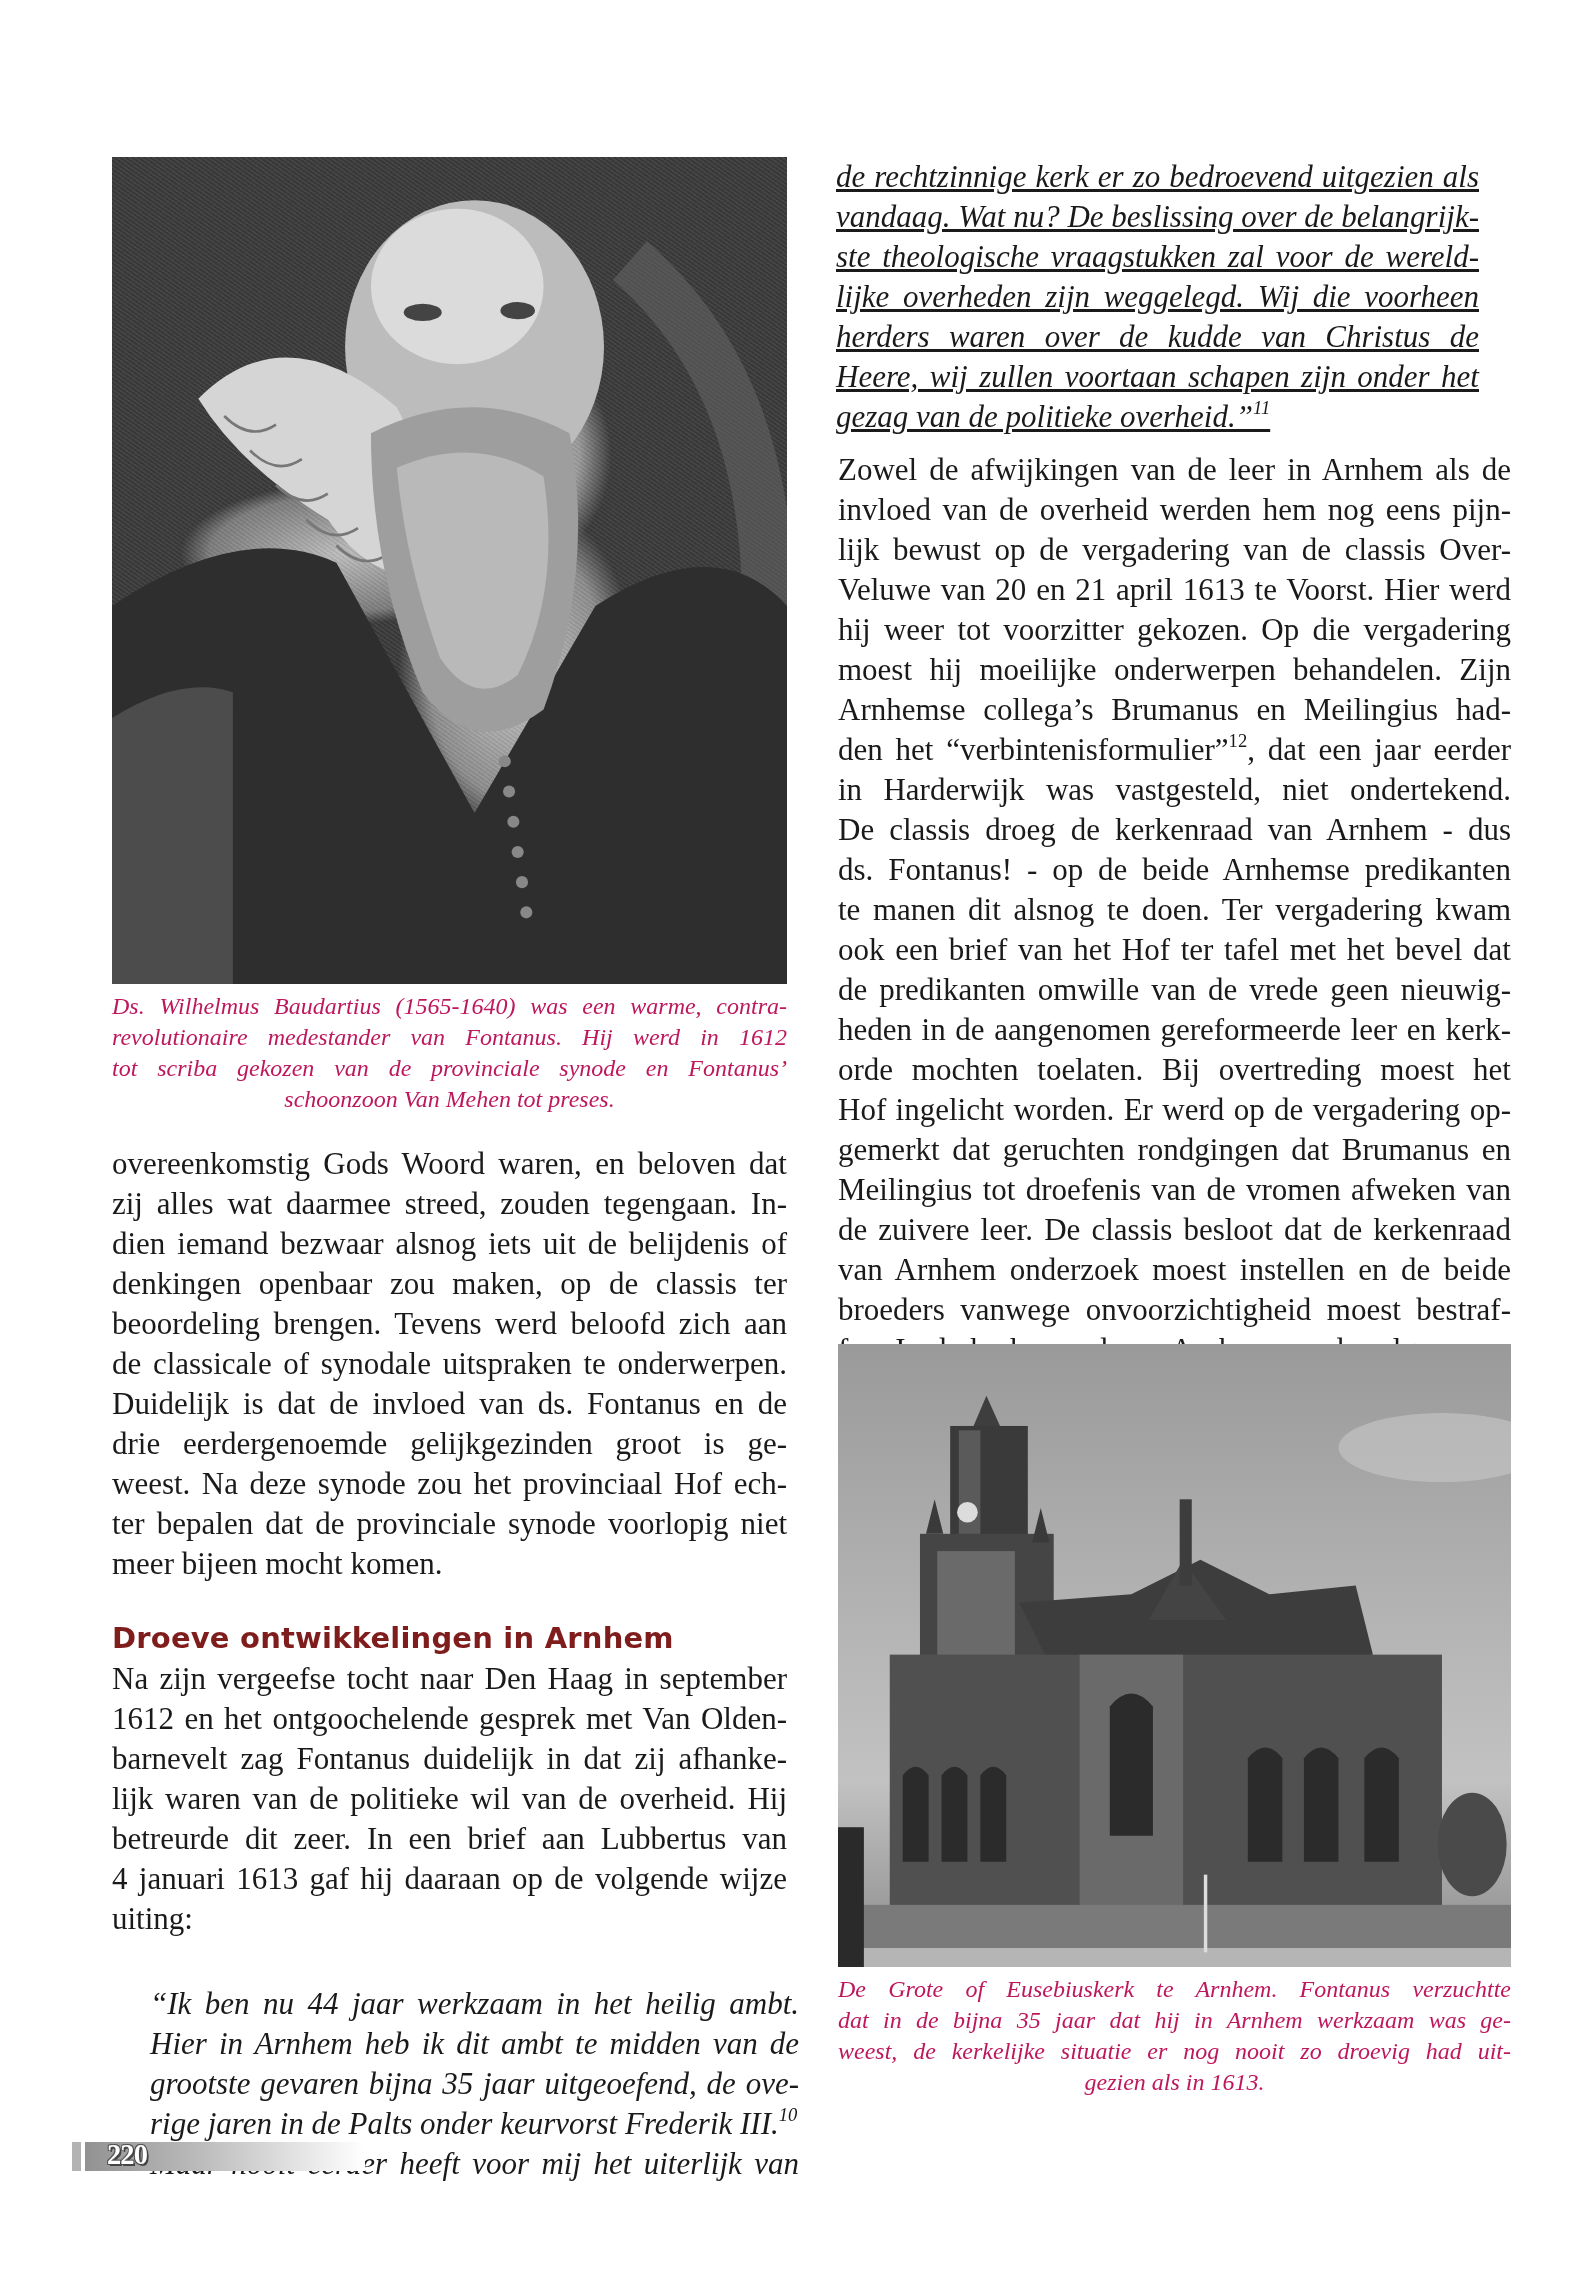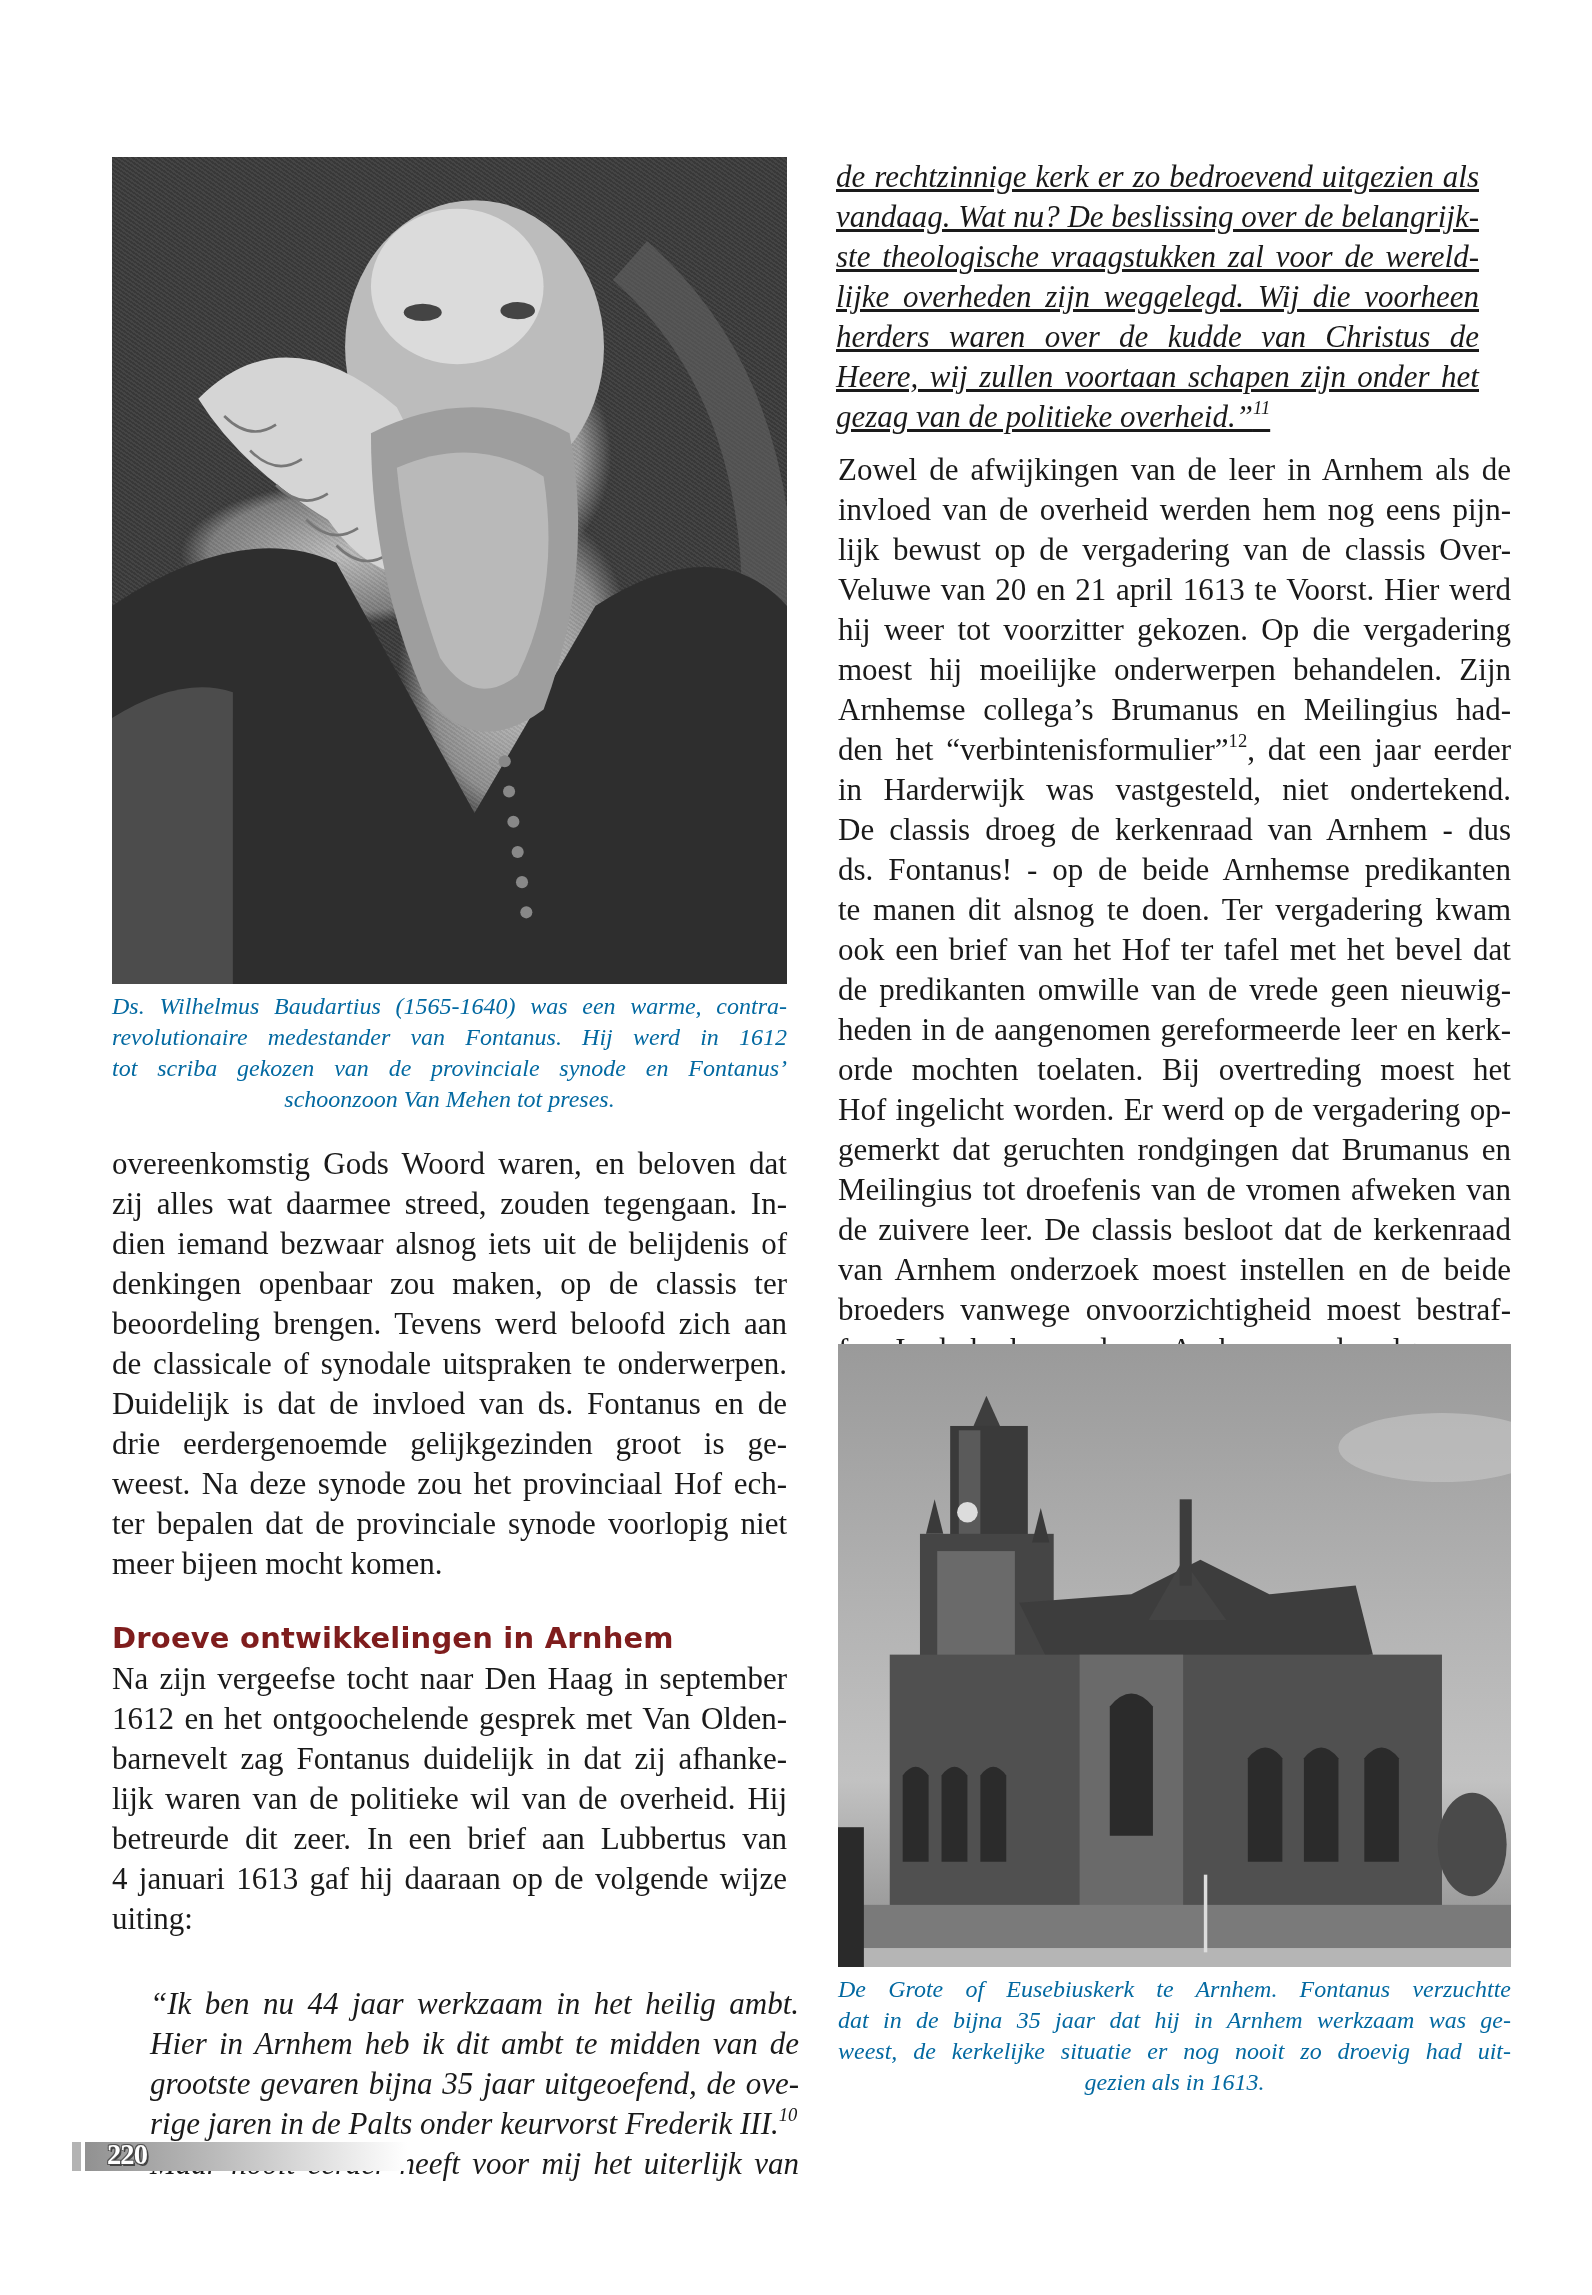--- a/index.html
+++ b/index.html
@@ -9,21 +9,21 @@
       color: #1a1a1a;
     }
     .abs { position: absolute; }
     .body-text {
       font-size: 31px; line-height: 40px; text-align: justify;
       text-align-last: left; hyphens: manual;
     }
     .quote { font-style: italic; }
     .caption {
       font-style: italic; font-size: 24px; line-height: 31px;
-      text-align: justify; text-align-last: center; color: #0369a1;
+      text-align: justify; text-align-last: center; color: #be185d;
     }
     .line { display: block; text-align: justify; text-align-last: justify; white-space: nowrap; }
     .line.last { text-align-last: left; }
     .line.center { text-align-last: center; text-align: center; }
     sup { font-size: 0.6em; line-height: 0; vertical-align: 0.7em; }
     .heading {
       font-family: "DejaVu Sans", "Liberation Sans", sans-serif;
       font-weight: bold; font-size: 29px; color: #7f1d1d; letter-spacing: 0.2px;
     }
     
@@ -42,21 +42,20 @@
     
     .church {
       left: 838px; top: 1344px; width: 673px; height: 623px;
       background: linear-gradient(#9a9a9a 0%, #b4b4b4 45%, #c2c2c2 70%, #8a8a8a 100%);
       overflow: hidden;
     }
     .church svg { width: 100%; height: 100%; display: block; }
     .page-number-bar {
       left: 72px; top: 2142px; width: 293px; height: 28.5px;
       background: linear-gradient(90deg, #8d8d8d 0%, #bdbdbd 45%, #ffffff 100%);
-      padding-left: 42px;
     }
     .page-number-bar .stub {
       position: absolute; left: 0; top: 0; width: 8.6px; height: 28.5px; background: #b3b3b3;
     }
     .page-number-bar .gap {
       position: absolute; left: 8.6px; top: 0; width: 4.3px; height: 28.5px; background: #ffffff;
     }
     .page-number {
       position: absolute; left: 35px; top: -2.6px;
       font-family: "Liberation Serif", serif; font-weight: bold; font-size: 28.5px;

